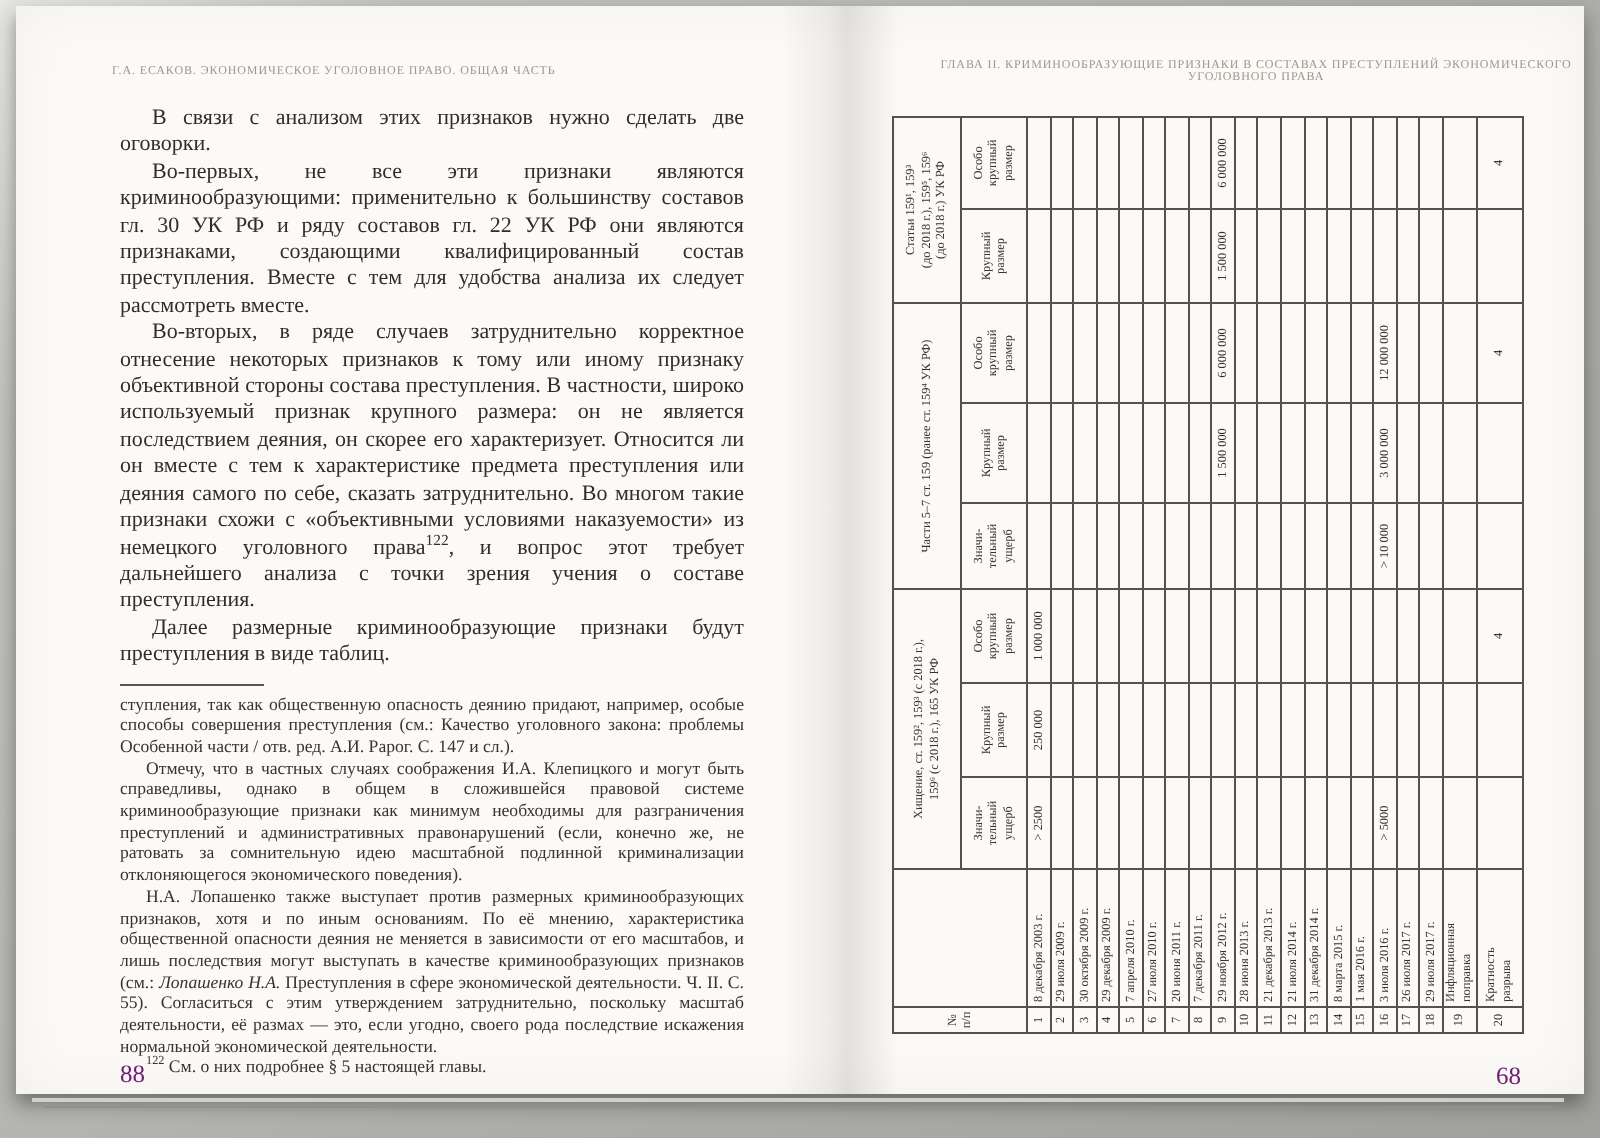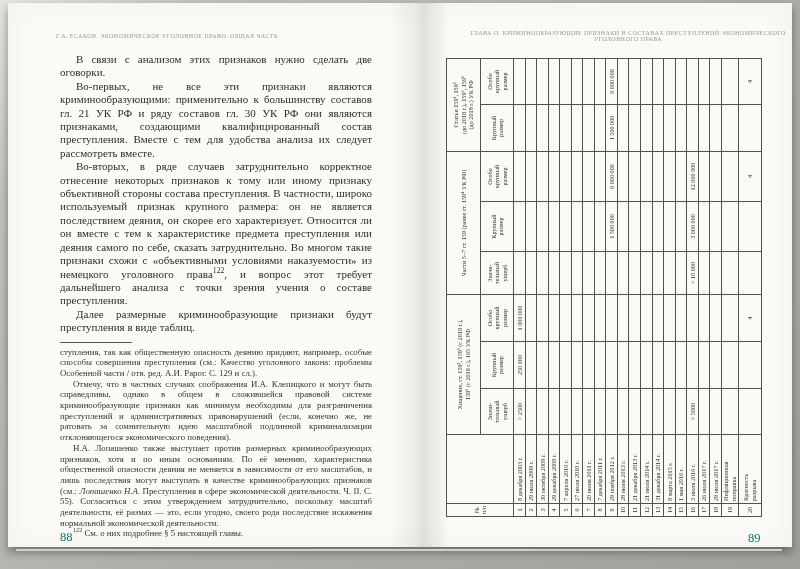--- a/index.html
+++ b/index.html
@@ -11,21 +11,21 @@
   .gutter{position:absolute;left:382px;top:0;width:60px;height:544px;
     background:linear-gradient(90deg,rgba(0,0,0,0) 0%,rgba(0,0,0,.06) 42%,rgba(0,0,0,.10) 55%,rgba(0,0,0,0) 100%);}
   .stack-line-1{position:absolute;left:16px;top:549px;width:766px;height:2px;background:#cfcfcb;}
   .stack-line-2{position:absolute;left:22px;top:553px;width:754px;height:1px;background:#90908c;}
 
   .run-head{position:absolute;font-size:6px;letter-spacing:.45px;color:#9a998f;
     text-transform:uppercase;white-space:nowrap;}
   .run-head.left{left:48px;top:30px;}
   .run-head.right{left:455px;top:27px;width:330px;text-align:center;white-space:normal;}
 
-  .page-num{position:absolute;font-size:12.5px;color:#0f766e;}
+  .page-num{position:absolute;font-size:12.5px;color:#701a75;}
   .page-num.left{left:52px;top:527px;}
   .page-num.right{left:740px;top:528px;}
 
   .leftcol{position:absolute;left:52px;top:50px;width:312px;color:#2f2e2b;}
   .maintext{font-size:11px;line-height:13.4px;text-align:justify;}
   .maintext p{margin:0;text-indent:16px;}
   .fn-rule{width:72px;border:none;border-top:1px solid #57564f;margin:7px 0 4px 0;}
   .footnotes{font-size:8.8px;line-height:10.7px;text-align:justify;color:#353430;}
   .footnotes p{margin:0;text-indent:13px;}
   .footnotes p.noindent{text-indent:0;}
@@ -50,27 +50,27 @@
 
 <div class="scene">
   <div class="spread">
     <div class="gutter"></div>
 
     <div class="run-head left">Г.А. Есаков. Экономическое уголовное право. Общая часть</div>
 
     <div class="leftcol">
       <div class="maintext" id="main-paragraphs">
           <p><span>В связи с анализом этих признаков нужно сделать две оговорки.</span></p>
-          <p><span>Во-первых, не все эти признаки являются криминообразующими: применительно к большинству составов гл. 21 УК РФ и ряду составов гл. 30 УК РФ они являются признаками, создающими квалифицированный состав преступления. Вместе с тем для удобства анализа их следует рассмотреть вместе.</span></p>
+          <p><span>Во-первых, не все эти признаки являются криминообразующими: применительно к большинству составов гл. 30 УК РФ и ряду составов гл. 22 УК РФ они являются признаками, создающими квалифицированный состав преступления. Вместе с тем для удобства анализа их следует рассмотреть вместе.</span></p>
           <p><span>Во-вторых, в ряде случаев затруднительно корректное отнесение некоторых признаков к тому или иному признаку объективной стороны состава преступления. В частности, широко используемый признак крупного размера: он не является последствием деяния, он скорее его характеризует. Относится ли он вместе с тем к характеристике предмета преступления или деяния самого по себе, сказать затруднительно. Во многом такие признаки схожи с «объективными условиями наказуемости» из немецкого уголовного права</span><sup>122</sup><span>, и вопрос этот требует дальнейшего анализа с точки зрения учения о составе преступления.</span></p>
           <p><span>Далее размерные криминообразующие признаки будут преступления в виде таблиц.</span></p>
         </div>
       <hr class="fn-rule">
       <div class="footnotes" id="footnote-paragraphs">
-          <p class="noindent"><span>ступления, так как общественную опасность деянию придают, например, особые способы совершения преступления (см.: Качество уголовного закона: проблемы Особенной части / отв. ред. А.И. Рарог. С. 129 и сл.).</span></p>
+          <p class="noindent"><span>ступления, так как общественную опасность деянию придают, например, особые способы совершения преступления (см.: Качество уголовного закона: проблемы Особенной части / отв. ред. А.И. Рарог. С. 147 и сл.).</span></p>
           <p><span>Отмечу, что в частных случаях соображения И.А. Клепицкого и могут быть справедливы, однако в общем в сложившейся правовой системе криминообразующие признаки как минимум необходимы для разграничения преступлений и административных правонарушений (если, конечно же, не ратовать за сомнительную идею масштабной подлинной криминализации отклоняющегося экономического поведения).</span></p>
           <p><span>Н.А. Лопашенко также выступает против размерных криминообразующих признаков, хотя и по иным основаниям. По её мнению, характеристика общественной опасности деяния не меняется в зависимости от его масштабов, и лишь последствия могут выступать в качестве криминообразующих признаков (см.: </span><i>Лопашенко Н.А.</i><span> Преступления в сфере экономической деятельности. Ч. II. С. 55). Согласиться с этим утверждением затруднительно, поскольку масштаб деятельности, её размах — это, если угодно, своего рода последствие искажения нормальной экономической деятельности.</span></p>
           <p><sup>122</sup><span> См. о них подробнее § 5 настоящей главы.</span></p>
         </div>
     </div>
 
     <div class="page-num left">88</div>
 
     <div class="run-head right">Глава II. Криминообразующие признаки в составах преступлений экономического уголовного права</div>
 
@@ -347,18 +347,18 @@
                 <td class="valcell"></td>
                 <td class="valcell">4</td>
                 <td class="valcell"></td>
                 <td class="valcell">4</td>
               </tr>
             </tbody>
           </table>
       </div>
     </div>
 
-    <div class="page-num right">89</div>
+    <div class="page-num right">68</div>
   </div>
 
   <div class="stack-line-1"></div>
   <div class="stack-line-2"></div>
 </div>
 
 </body></html>

